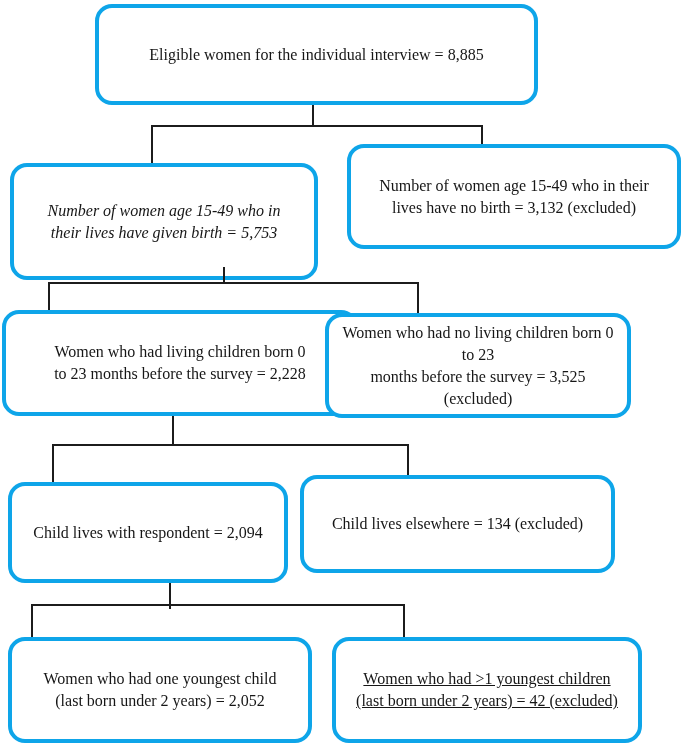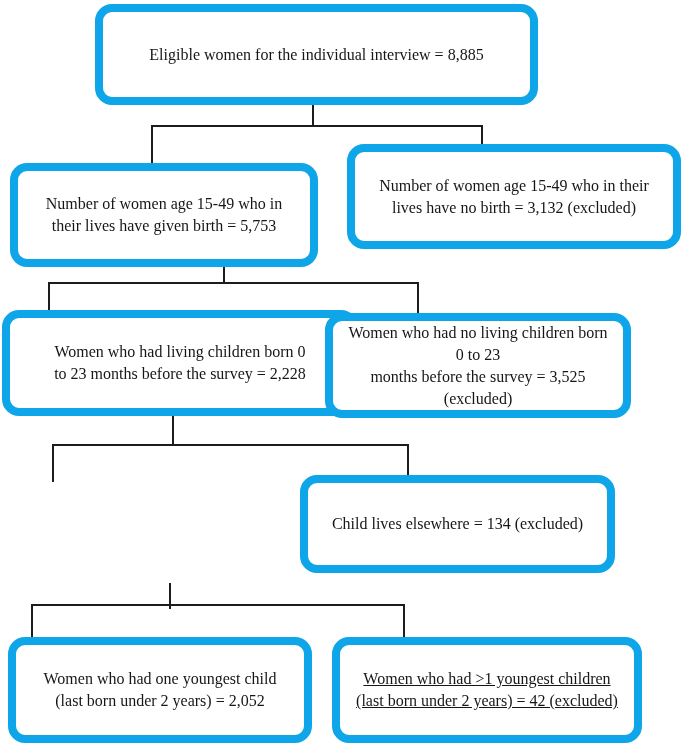--- a/index.html
+++ b/index.html
@@ -9,35 +9,35 @@
     height:747px;
     background:#ffffff;
     font-family:"Liberation Serif","DejaVu Serif",serif;
     color:#161616;
     overflow:hidden;
   }
   .node{
     position:absolute;
     box-sizing:border-box;
     background:#ffffff;
-    border:8px solid #0ea5e9;
+    border:4px solid #0ea5e9;
     border-radius:17px;
     display:flex;
     align-items:center;
     justify-content:center;
     text-align:center;
     font-size:16px;
     line-height:22px;
     padding:2px 10px;
   }
   .node-text{white-space:pre-line;}
   .line{position:absolute;background:#1c1c1c;}
   
   .n0{left:95px;top:4px;width:443px;height:101px;}
-  .n1{left:10px;top:163px;width:308px;height:104px;}
+  .n1{left:10px;top:163px;width:308px;height:117px;font-style:italic;}
   .n2{left:347px;top:144px;width:334px;height:105px;}
   .n3{left:2px;top:310px;width:356px;height:106px;}
   .n4{left:325px;top:313px;width:306px;height:105px;}
   .n5{left:8px;top:482px;width:280px;height:101px;}
   .n6{left:300px;top:475px;width:315px;height:98px;}
   .n7{left:8px;top:637px;width:304px;height:106px;}
   .n8{left:332px;top:637px;width:310px;height:106px;text-decoration:underline;}
 </style>
 </head>
 <body>
@@ -74,20 +74,23 @@
   <div class="node n4">
     <span class="node-text">Women who had no living children born 0 to 23
 months before the survey = 3,525 (excluded)</span>
   </div>
 
   <div class="line" style="left:172px;top:416px;width:2px;height:30px;"></div>
   <div class="line" style="left:52px;top:444px;width:357px;height:2px;"></div>
   <div class="line" style="left:52px;top:444px;width:2px;height:38px;"></div>
   <div class="line" style="left:407px;top:444px;width:2px;height:31px;"></div>
 
+  <div class="node n5">
+    <span class="node-text">Child lives with respondent = 2,094</span>
+  </div>
   <div class="node n6">
     <span class="node-text">Child lives elsewhere = 134 (excluded)</span>
   </div>
 
   <div class="line" style="left:169px;top:583px;width:2px;height:26px;"></div>
   <div class="line" style="left:31px;top:604px;width:374px;height:2px;"></div>
   <div class="line" style="left:31px;top:604px;width:2px;height:33px;"></div>
   <div class="line" style="left:403px;top:604px;width:2px;height:33px;"></div>
 
   <div class="node n7">

